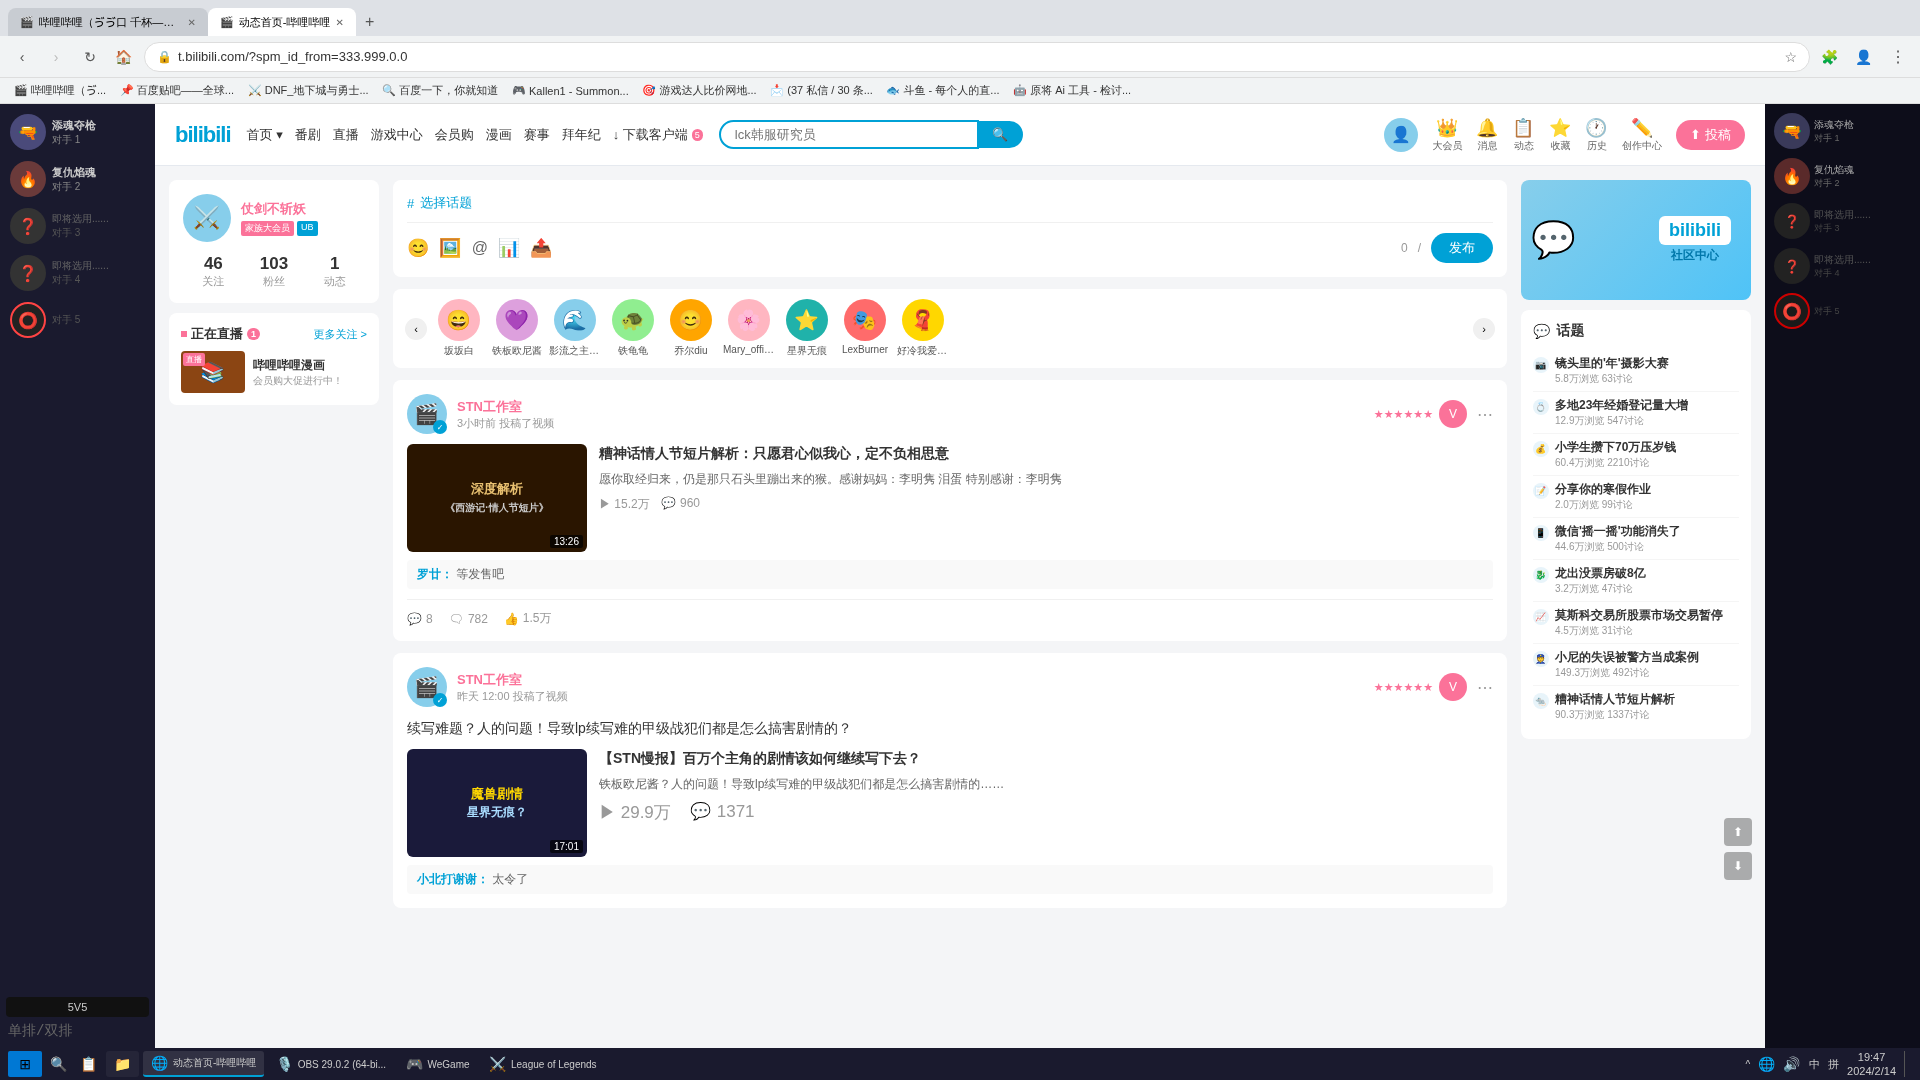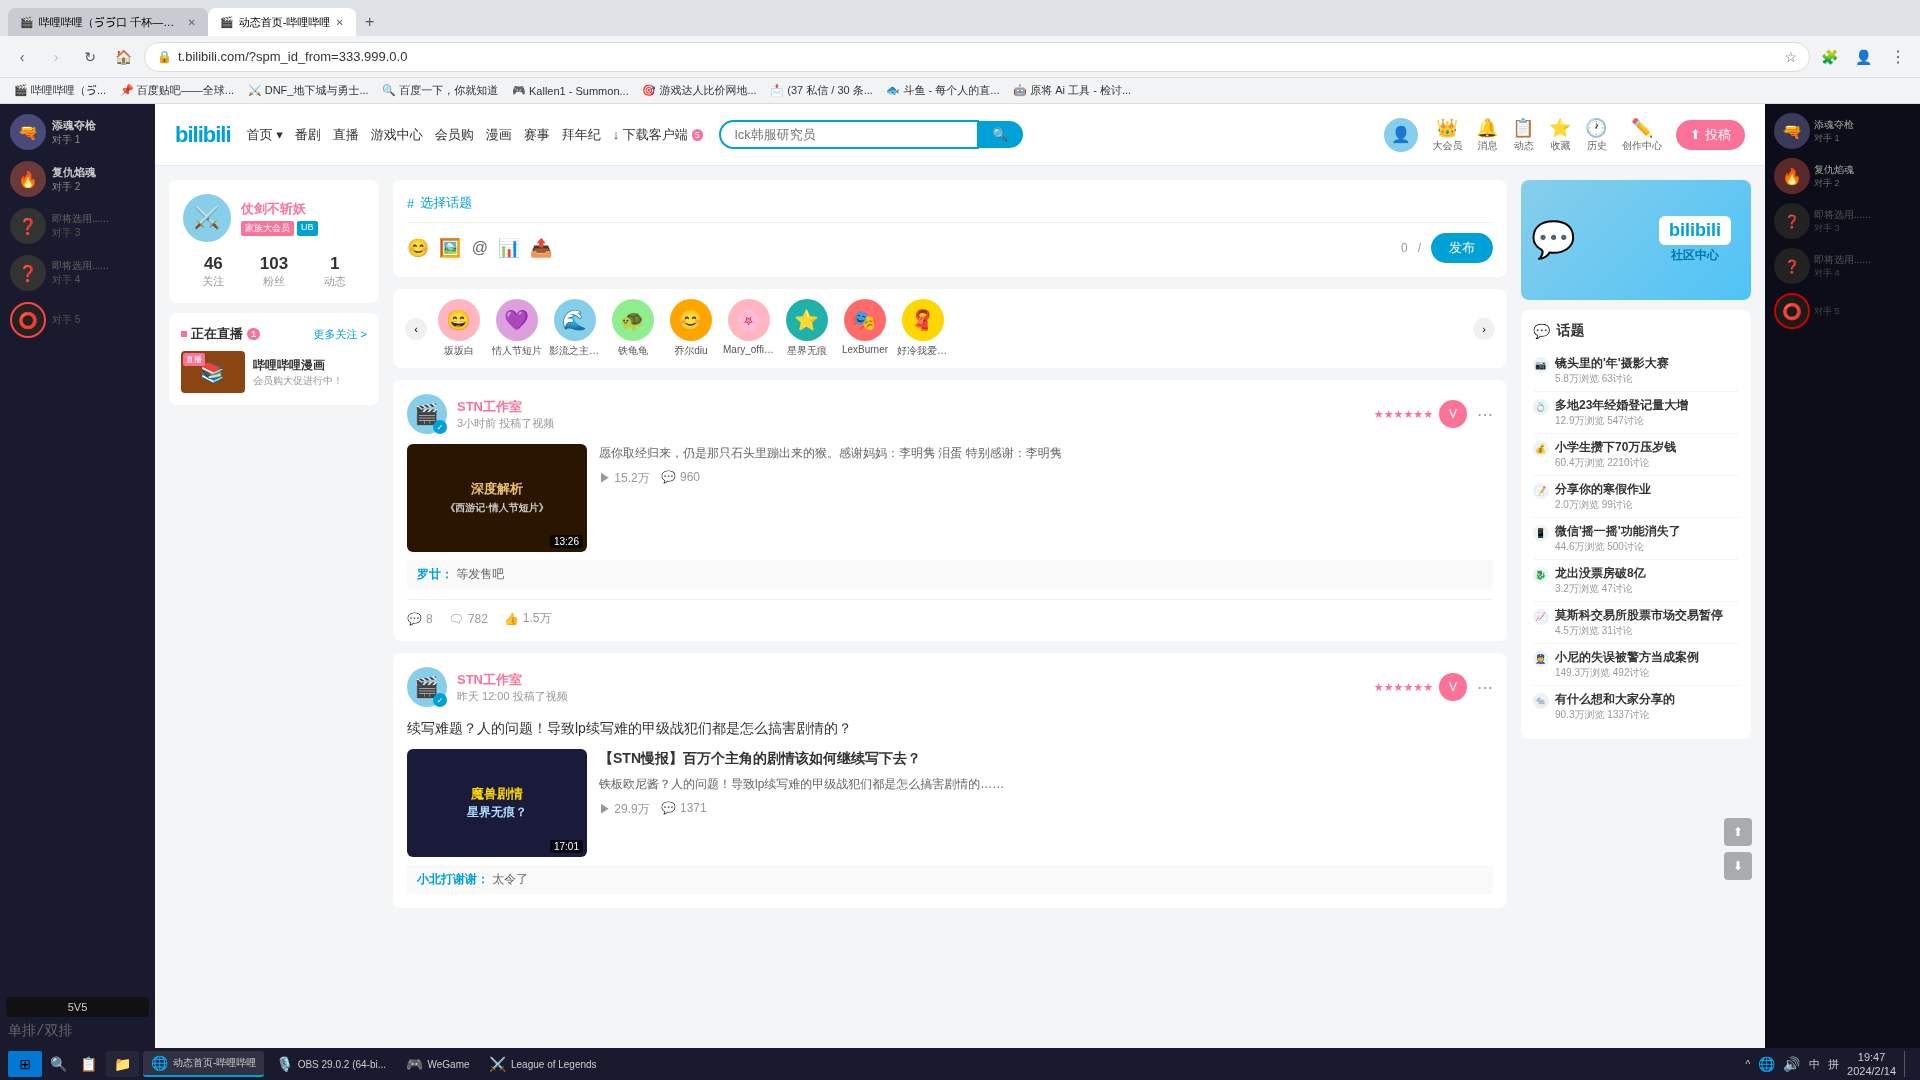--- a/index.html
+++ b/index.html
@@ -228,21 +228,21 @@
 
           <div style="background:#fff; border-radius:8px; padding:10px 12px; margin-bottom:12px; display:flex; align-items:center; gap:6px;">
             <div style="width:22px; height:22px; background:#f0f0f0; border-radius:50%; display:flex; align-items:center; justify-content:center; cursor:pointer; font-size:11px; flex-shrink:0;">‹</div>
             <div style="display:flex; gap:6px; overflow:hidden; flex:1;">
               <div style="display:flex; flex-direction:column; align-items:center; gap:3px; cursor:pointer; min-width:52px;">
                 <div style="width:42px; height:42px; border-radius:50%; background:#ffb6c1; display:flex; align-items:center; justify-content:center; font-size:20px;">😄</div>
                 <span style="font-size:10px; color:#555; text-align:center; max-width:52px; overflow:hidden; text-overflow:ellipsis; white-space:nowrap;">坂坂白</span>
               </div>
               <div style="display:flex; flex-direction:column; align-items:center; gap:3px; cursor:pointer; min-width:52px;">
                 <div style="width:42px; height:42px; border-radius:50%; background:#dda0dd; display:flex; align-items:center; justify-content:center; font-size:20px;">💜</div>
-                <span style="font-size:10px; color:#555; text-align:center; max-width:52px; overflow:hidden; text-overflow:ellipsis; white-space:nowrap;">情人节短片</span>
+                <span style="font-size:10px; color:#555; text-align:center; max-width:52px; overflow:hidden; text-overflow:ellipsis; white-space:nowrap;">铁板欧尼酱</span>
               </div>
               <div style="display:flex; flex-direction:column; align-items:center; gap:3px; cursor:pointer; min-width:52px;">
                 <div style="width:42px; height:42px; border-radius:50%; background:#87ceeb; display:flex; align-items:center; justify-content:center; font-size:20px;">🌊</div>
                 <span style="font-size:10px; color:#555; text-align:center; max-width:52px; overflow:hidden; text-overflow:ellipsis; white-space:nowrap;">影流之主shadow</span>
               </div>
               <div style="display:flex; flex-direction:column; align-items:center; gap:3px; cursor:pointer; min-width:52px;">
                 <div style="width:42px; height:42px; border-radius:50%; background:#90ee90; display:flex; align-items:center; justify-content:center; font-size:20px;">🐢</div>
                 <span style="font-size:10px; color:#555; text-align:center; max-width:52px; overflow:hidden; text-overflow:ellipsis; white-space:nowrap;">铁龟龟</span>
               </div>
               <div style="display:flex; flex-direction:column; align-items:center; gap:3px; cursor:pointer; min-width:52px;">
@@ -287,20 +287,21 @@
                 <div style="width:28px; height:28px; border-radius:50%; background:#fb7299; display:flex; align-items:center; justify-content:center; font-size:12px; color:white;">V</div>
               </div>
               <span style="color:#999; cursor:pointer; font-size:16px;">⋯</span>
             </div>
             <div style="display:flex; gap:12px;">
               <div style="width:180px; height:108px; border-radius:6px; background:#2a1500; overflow:hidden; position:relative; flex-shrink:0; cursor:pointer; display:flex; align-items:center; justify-content:center;">
                 <div style="text-align:center; color:#e8c070; font-size:13px; font-weight:bold; z-index:2; line-height:1.4;">深度解析<br><span style="font-size:10px; color:#ccc;">《西游记·情人节短片》</span></div>
                 <div style="position:absolute; bottom:4px; right:4px; background:rgba(0,0,0,0.7); color:white; font-size:10px; padding:1px 4px; border-radius:2px;">13:26</div>
               </div>
               <div style="flex:1;">
+                <div style="font-size:14px; font-weight:bold; color:#333; margin-bottom:6px; line-height:1.4; cursor:pointer;">糟神话情人节短片解析：只愿君心似我心，定不负相思意</div>
                 <div style="font-size:12px; color:#666; line-height:1.5;">愿你取经归来，仍是那只石头里蹦出来的猴。感谢妈妈：李明隽  泪蛋 特别感谢：李明隽</div>
                 <div style="display:flex; gap:12px; margin-top:8px; color:#999; font-size:12px;">
                   <span>▶ <span>15.2万</span></span>
                   <span>💬 <span>960</span></span>
                 </div>
               </div>
             </div>
             <div style="font-size:12px; color:#666; margin-top:8px; padding:6px 10px; background:#f9f9f9; border-radius:4px;">
               <span style="color:#00a1d6; font-weight:bold;">罗廿：</span>
               <span>等发售吧</span>
@@ -333,21 +334,21 @@
             </div>
             <div style="font-size:14px; color:#333; margin-bottom:10px; line-height:1.6;">续写难题？人的问题！导致lp续写难的甲级战犯们都是怎么搞害剧情的？</div>
             <div style="display:flex; gap:12px;">
               <div style="width:180px; height:108px; border-radius:6px; background:#1a1a3a; overflow:hidden; position:relative; flex-shrink:0; cursor:pointer; display:flex; align-items:center; justify-content:center;">
                 <div style="text-align:center; color:#ffd700; font-size:13px; font-weight:bold; z-index:2; line-height:1.4;">魔兽剧情<br><span style="font-size:12px; color:#adf;">星界无痕？</span></div>
                 <div style="position:absolute; bottom:4px; right:4px; background:rgba(0,0,0,0.7); color:white; font-size:10px; padding:1px 4px; border-radius:2px;">17:01</div>
               </div>
               <div style="flex:1;">
                 <div style="font-size:14px; font-weight:bold; color:#333; margin-bottom:6px; line-height:1.4; cursor:pointer;">【STN慢报】百万个主角的剧情该如何继续写下去？</div>
                 <div style="font-size:12px; color:#666; line-height:1.5;">铁板欧尼酱？人的问题！导致lp续写难的甲级战犯们都是怎么搞害剧情的……</div>
-                <div style="display:flex; gap:12px; margin-top:8px; color:#999; font-size:12px;">
+                <div style="display:flex; gap:20px; margin-top:8px; color:#999; font-size:17px;">
                   <span>▶ <span>29.9万</span></span>
                   <span>💬 <span>1371</span></span>
                 </div>
               </div>
             </div>
             <div style="font-size:12px; color:#666; margin-top:8px; padding:6px 10px; background:#f9f9f9; border-radius:4px;">
               <span style="color:#00a1d6; font-weight:bold;">小北打谢谢：</span>
               <span>太令了</span>
             </div>
           </div>
@@ -421,21 +422,21 @@
             <div style="display:flex; align-items:flex-start; gap:6px; padding:5px 0; border-bottom:1px solid #f5f5f5; cursor:pointer;">
               <div style="width:16px; height:16px; border-radius:50%; background:#e8f4fa; display:flex; align-items:center; justify-content:center; font-size:9px; color:#00a1d6; flex-shrink:0; margin-top:2px;">👮</div>
               <div>
                   <div style="font-size:12px; color:#333; font-weight:bold;">小尼的失误被警方当成案例</div>
               <div style="font-size:10px; color:#999;">149.3万浏览 492讨论</div>
                 </div>
             </div>
             <div style="display:flex; align-items:flex-start; gap:6px; padding:5px 0; cursor:pointer;">
               <div style="width:16px; height:16px; border-radius:50%; background:#e8f4fa; display:flex; align-items:center; justify-content:center; font-size:9px; color:#00a1d6; flex-shrink:0; margin-top:2px;">🐀</div>
               <div>
-                  <div style="font-size:12px; color:#333; font-weight:bold;">有什么想和大家分享的</div>
+                  <div style="font-size:12px; color:#333; font-weight:bold;">糟神话情人节短片解析</div>
               <div style="font-size:10px; color:#999;">90.3万浏览 1337讨论</div>
                 </div>
             </div>
           </div>
 
           <div style="position:fixed; right:168px; bottom:200px; display:flex; flex-direction:column; gap:6px;">
             <div style="width:28px; height:28px; background:rgba(0,0,0,0.3); border-radius:4px; display:flex; align-items:center; justify-content:center; cursor:pointer; color:white; font-size:12px;">⬆</div>
             <div style="width:28px; height:28px; background:rgba(0,0,0,0.3); border-radius:4px; display:flex; align-items:center; justify-content:center; cursor:pointer; color:white; font-size:12px;">⬇</div>
           </div>
         </div>

